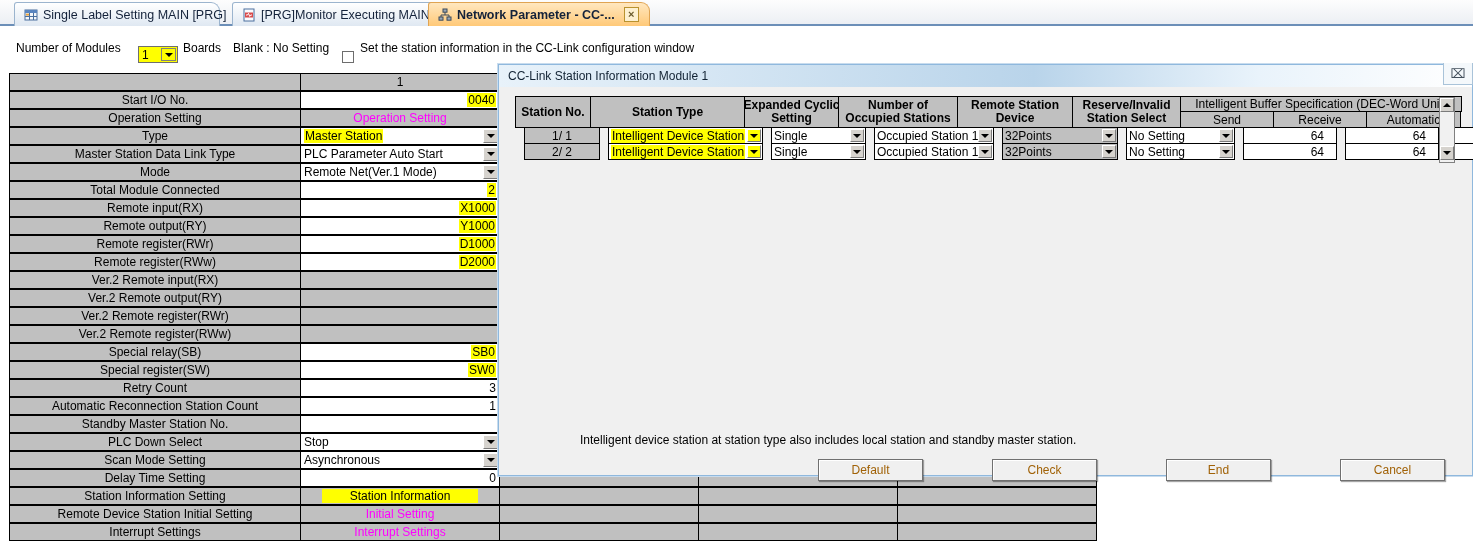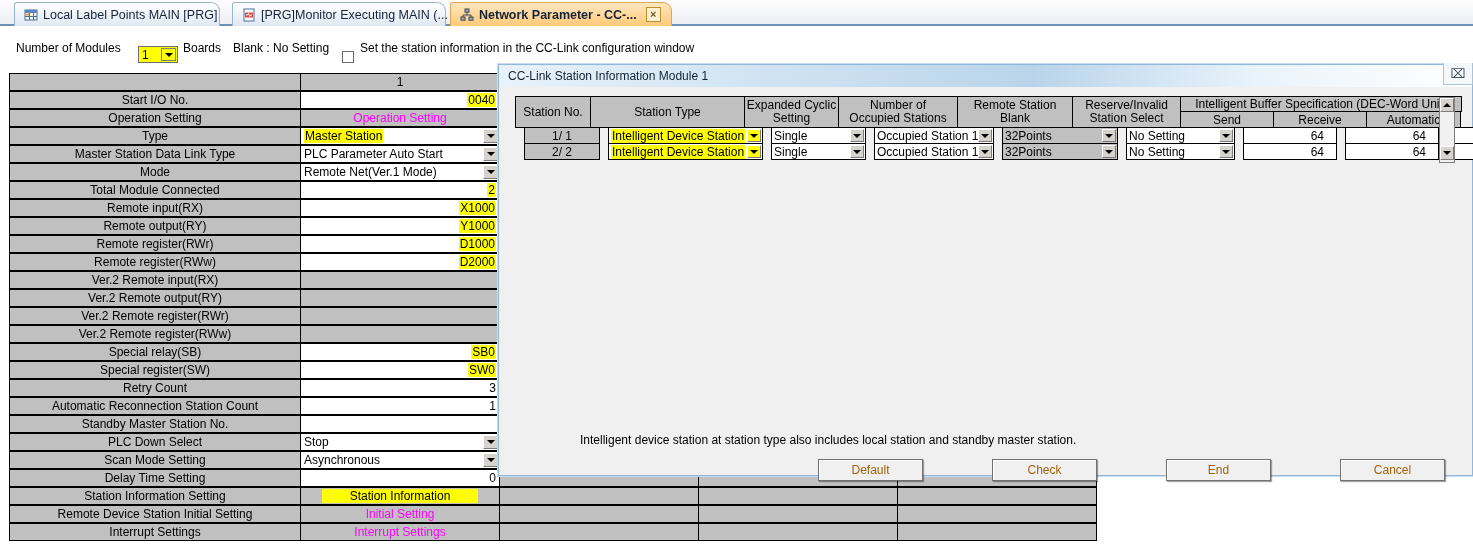--- a/index.html
+++ b/index.html
@@ -116,21 +116,21 @@
 
   
   .stbl { position:absolute; left:11px; top:6px; }
   .srow { display:flex; }
   .scell {
     border:1px solid #000; margin-top:-1px; margin-left:-1px;
     display:flex; align-items:center; justify-content:center;
     font-size:12px; color:#000; text-align:center;
     background:#c0c0c0; overflow:hidden; white-space:nowrap;
   }
-  .scell.hdr2 { flex-direction:column; justify-content:center; line-height:13px; }
+  .scell.hdr2 { flex-direction:column; justify-content:center; line-height:13px;font-weight:bold; }
   .scell.data { background:#fff; height:17px; justify-content:flex-start; padding-left:2px; position:relative;margin-left:8px; }
   .scell.data.num { justify-content:flex-end; padding-right:12px; }
   .scell.data.stno { background:#c0c0c0; justify-content:center; padding:0; }
   .scell.data.dim { background:#c0c0c0; }
   .sarrow {
     position:absolute; right:1px; top:1px; width:14px; height:13px;
     background:#d6d3ce; border:1px solid #fff; border-right-color:#7b7b7b; border-bottom-color:#7b7b7b;
     display:flex;align-items:center;justify-content:center;
   }
   .vscroll {
@@ -164,35 +164,35 @@
       <span class="tabicon">
         <svg width="14" height="14" viewBox="0 0 14 14">
           <rect x="1" y="2" width="12" height="10" fill="#f6f8fb" stroke="#4a6f9e"></rect>
           <rect x="1" y="2" width="12" height="3" fill="#5b86c0"></rect>
           <line x1="5.5" y1="5" x2="5.5" y2="12" stroke="#4a6f9e"></line>
           <line x1="9.5" y1="5" x2="9.5" y2="12" stroke="#4a6f9e"></line>
           <line x1="1" y1="8.5" x2="13" y2="8.5" stroke="#4a6f9e"></line>
           <rect x="2" y="5.6" width="3" height="2" fill="#e8a33d"></rect>
         </svg>
       </span>
-      <span>Local Label Points MAIN [PRG]</span>
+      <span>Single Label Setting MAIN [PRG]</span>
     </div>
 
     <div class="tab" style="left:232px;width:214px;">
       <span class="tabicon">
         <svg width="14" height="14" viewBox="0 0 14 14">
           <rect x="2" y="1" width="10" height="12" fill="#fbfcfe" stroke="#4a6f9e"></rect>
           <rect x="3" y="4.5" width="8" height="5" fill="#d94a4a"></rect>
           <path d="M4 7 h1.5 l1-1.6 l1.2 3 l1-1.4 H10" stroke="#ffffff" fill="none" stroke-width="1"></path>
         </svg>
       </span>
       <span>[PRG]Monitor Executing MAIN (...</span>
     </div>
 
-    <div class="tab active" style="left:450px;width:222px;">
+    <div class="tab active" style="left:428px;width:222px;">
       <span class="tabicon">
         <svg width="14" height="14" viewBox="0 0 14 14">
           <rect x="5" y="1" width="4" height="3.2" fill="#9aa7b5" stroke="#3c4a5a"></rect>
           <rect x="1" y="9" width="4" height="3.2" fill="#9aa7b5" stroke="#3c4a5a"></rect>
           <rect x="9" y="9" width="4" height="3.2" fill="#9aa7b5" stroke="#3c4a5a"></rect>
           <path d="M7 4.2 V7 M3 9 V7 H11 V9" stroke="#3c4a5a" fill="none"></path>
         </svg>
       </span>
       <span>Network Parameter - CC-...</span>
       <span class="tab-close">×</span>
@@ -490,21 +490,21 @@
           <div class="scell hdr2" style="width:95px;height:32px;">
             <span>Expanded Cyclic</span>
             <span>Setting</span>
           </div>
           <div class="scell hdr2" style="width:120px;height:32px;">
             <span>Number of</span>
             <span>Occupied Stations</span>
           </div>
           <div class="scell hdr2" style="width:116px;height:32px;">
             <span>Remote Station</span>
-            <span>Blank</span>
+            <span>Device</span>
           </div>
           <div class="scell hdr2" style="width:109px;height:32px;">
             <span>Reserve/Invalid</span>
             <span>Station Select</span>
           </div>
 
           <div style="display:flex;flex-direction:column;">
             <div class="scell" style="width:282px;height:16px;">Intelligent Buffer Specification (DEC-Word Unit)</div>
             <div class="srow">
               <div class="scell" style="width:94px;height:17px;">Send</div>

